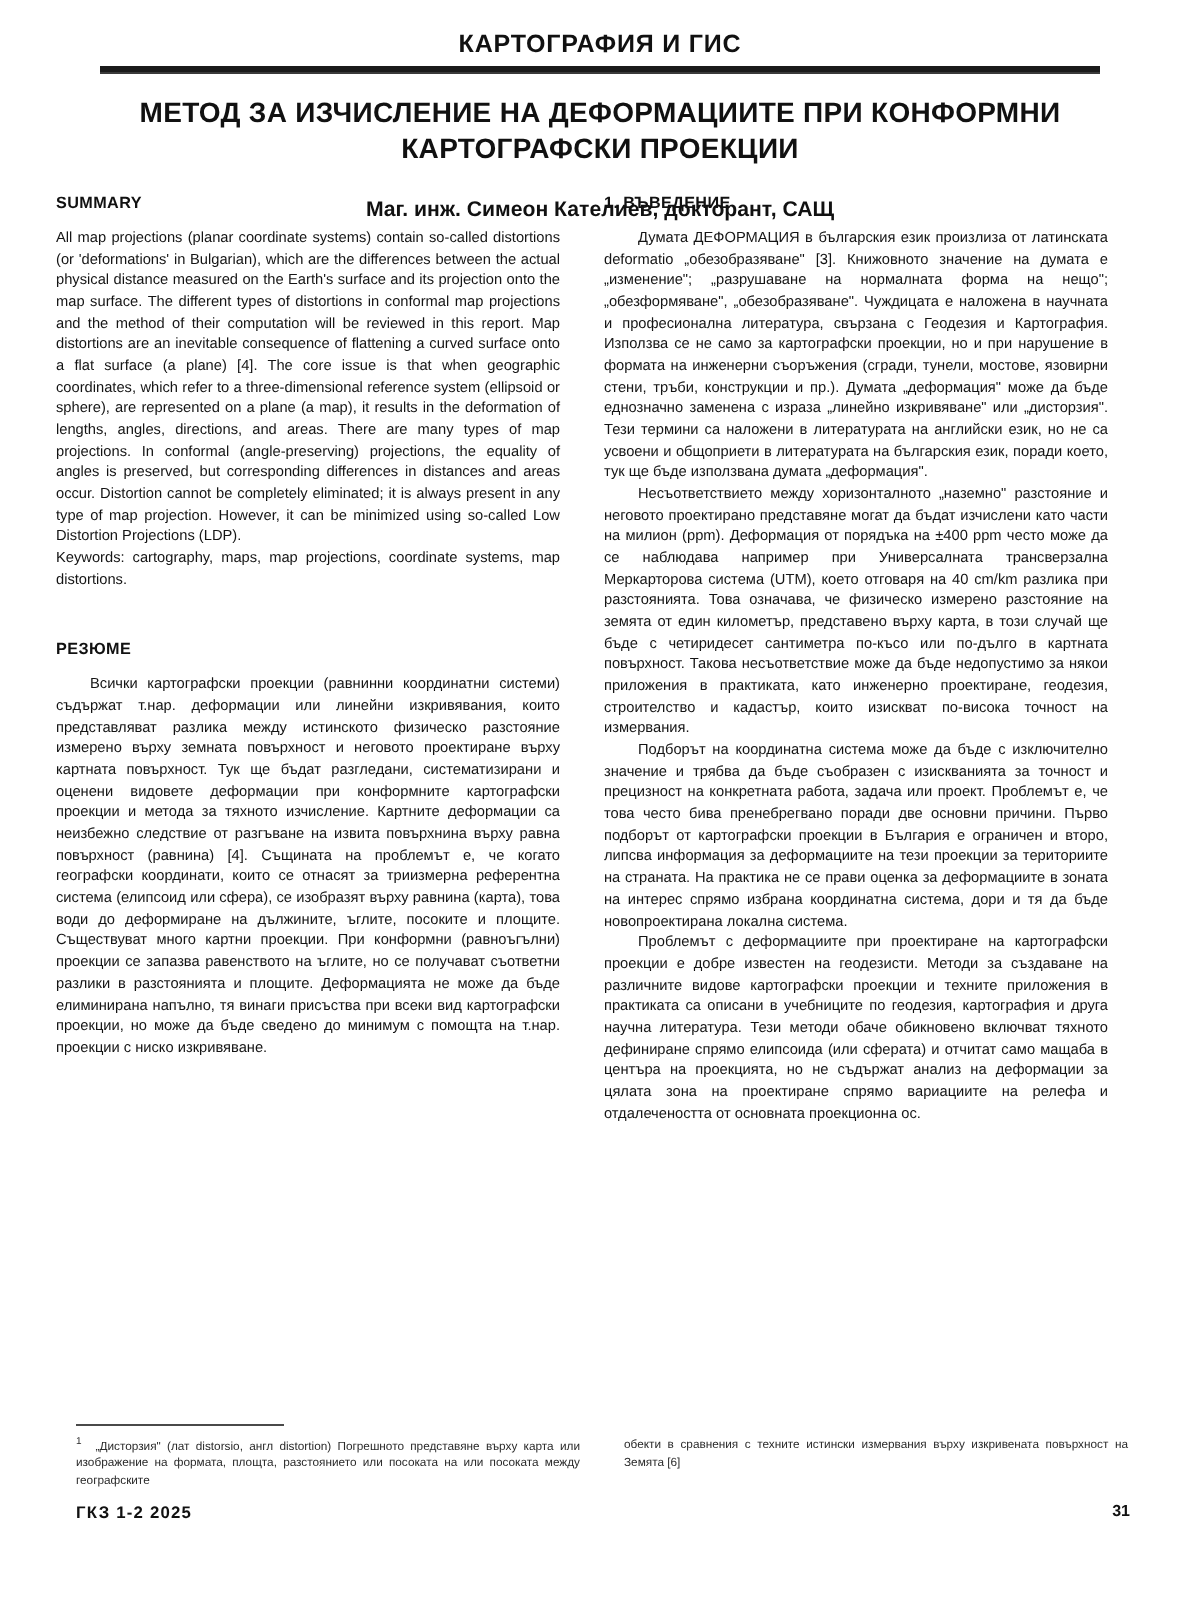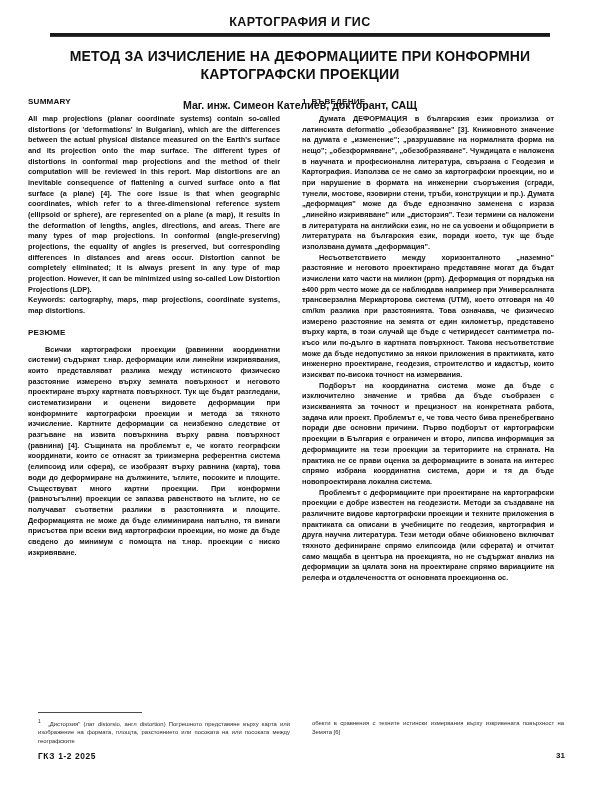--- a/index.html
+++ b/index.html
@@ -74,30 +74,29 @@
     flex: 0 0 252px;
   }
 
   .sec-head {
     font-size: 8.1px;
     font-weight: bold;
     letter-spacing: 0.2px;
     color: #111;
     margin: 0 0 8px 0;
   }
-  .sec-head.spaced-above { margin-top: 11px; }
+  .sec-head.spaced-above { margin-top: 25px; }
 
   p.body {
     margin: 0 0 0 0;
     font-size: 7.35px;
     line-height: 1.455;
     text-align: justify;
     color: #141414;
     hyphens: none;
-    font-weight: bold;
   }
   p.body.indent { text-indent: 17px; }
   p.body + p.body { margin-top: 0; }
   p.gap { margin-top: 9px; }
 
   .kw { }
 
   
   .footnote-wrap {
     position: absolute;

